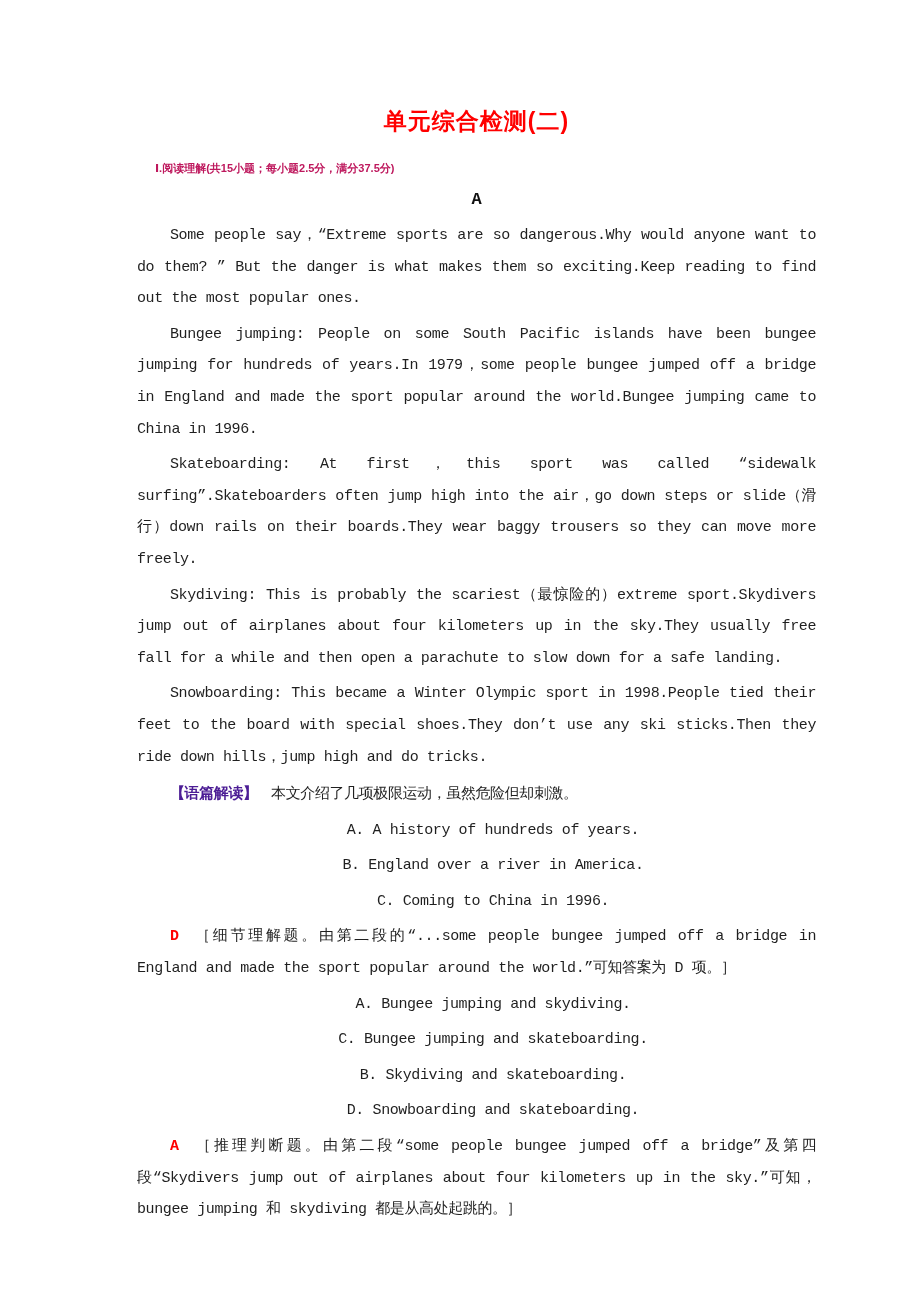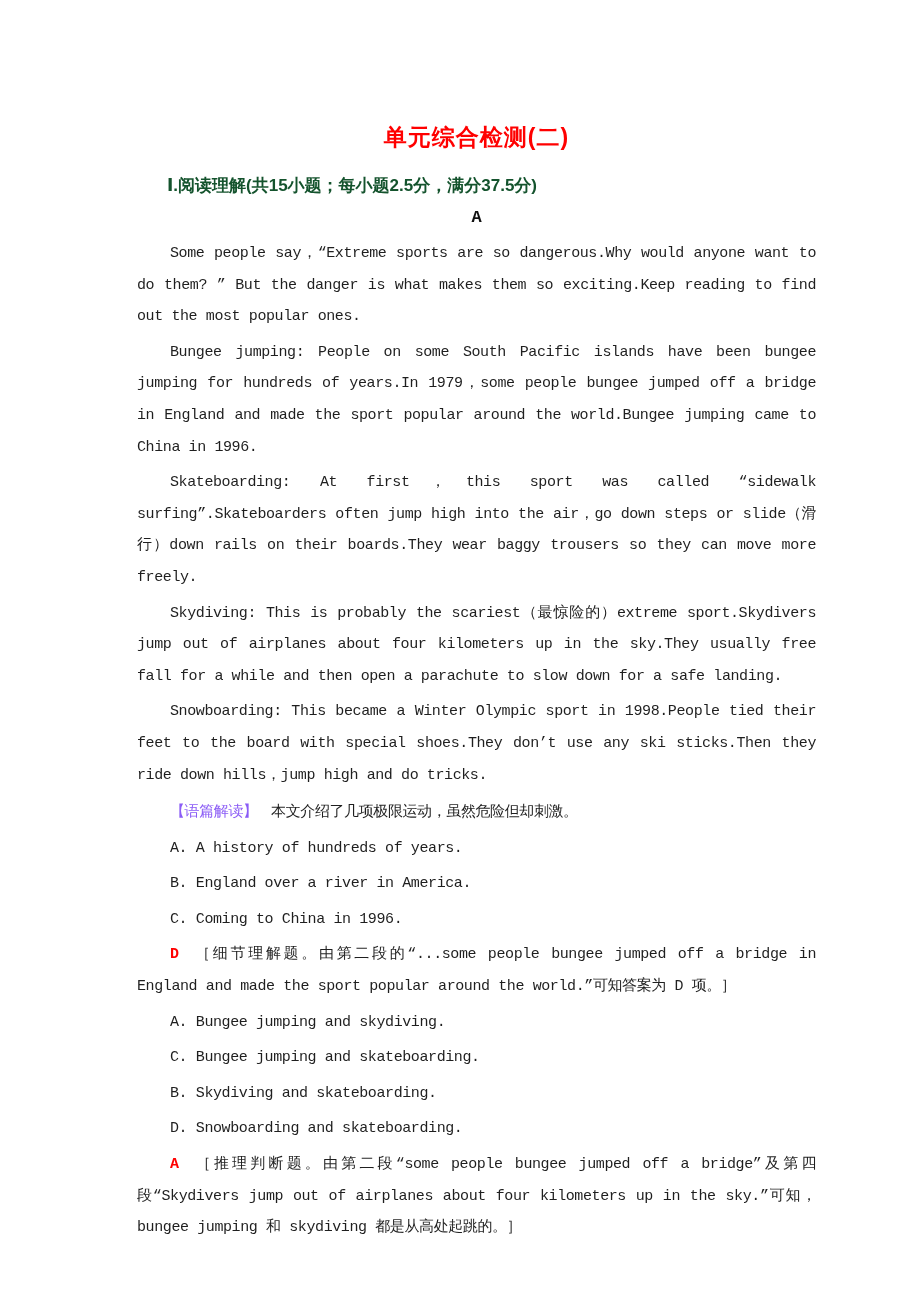--- a/index.html
+++ b/index.html
@@ -12,63 +12,63 @@
     width: 920px;
     height: 1302px;
     box-sizing: border-box;
     background: #ffffff;
     color: #1f1f1f;
     padding: 104px 100px 0 133px;
     overflow: hidden;
     font-family: "Liberation Mono", "DejaVu Sans Mono", monospace;
   }
   .title {
-    margin: 16px;
+    margin: 0;
     font-family: "Liberation Sans", "DejaVu Sans", sans-serif;
     font-weight: bold;
     font-size: 23px;
     line-height: 34px;
     letter-spacing: 1px;
     color: #ff0000;
     text-align: center;
   }
   .section-heading {
     margin: 14px 0 0 0;
     font-family: "Liberation Sans", "DejaVu Sans", sans-serif;
     font-weight: bold;
-    font-size: 17px;
+    font-size: 11px;
     line-height: 32px;
     text-indent: 2em;
-    color: #14532d;
+    color: #be185d;
   }
   .passage-label {
     margin: 0;
     font-weight: bold;
     font-size: 17px;
     line-height: 32px;
     text-align: center;
     color: #111111;
   }
   .para {
     margin: 4px;
     font-size: 15px;
     line-height: 31.6px;
     letter-spacing: -0.4px;
     text-align: justify;
     text-indent: 2.2em;
     color: #1f1f1f;
   }
   .option {
-    text-align: left;
+    text-align: center;
   }
   .analysis-label {
     font-family: "Liberation Sans", "DejaVu Sans", sans-serif;
-    font-weight: normal;
+    font-weight: bold;
     margin-right: 0.9em;
-    color: #8b5cf6;
+    color: #4c1d95;
   }
   .answer-letter {
     color: #ff0000;
     font-weight: bold;
     margin-right: 0.9em;
   }
 </style>
 </head>
 <body>
 

